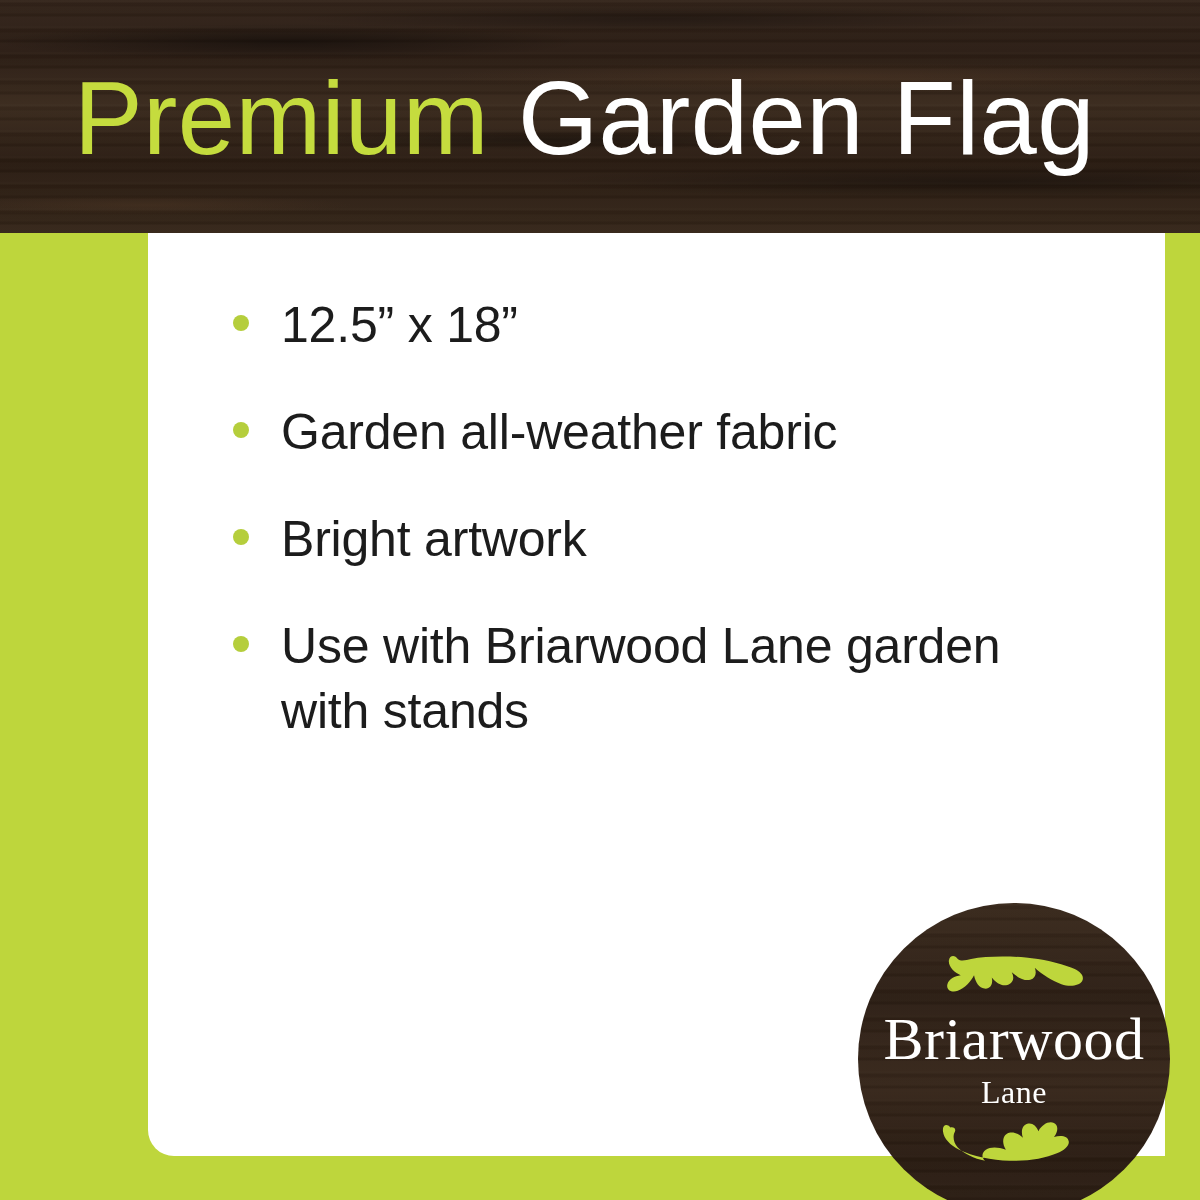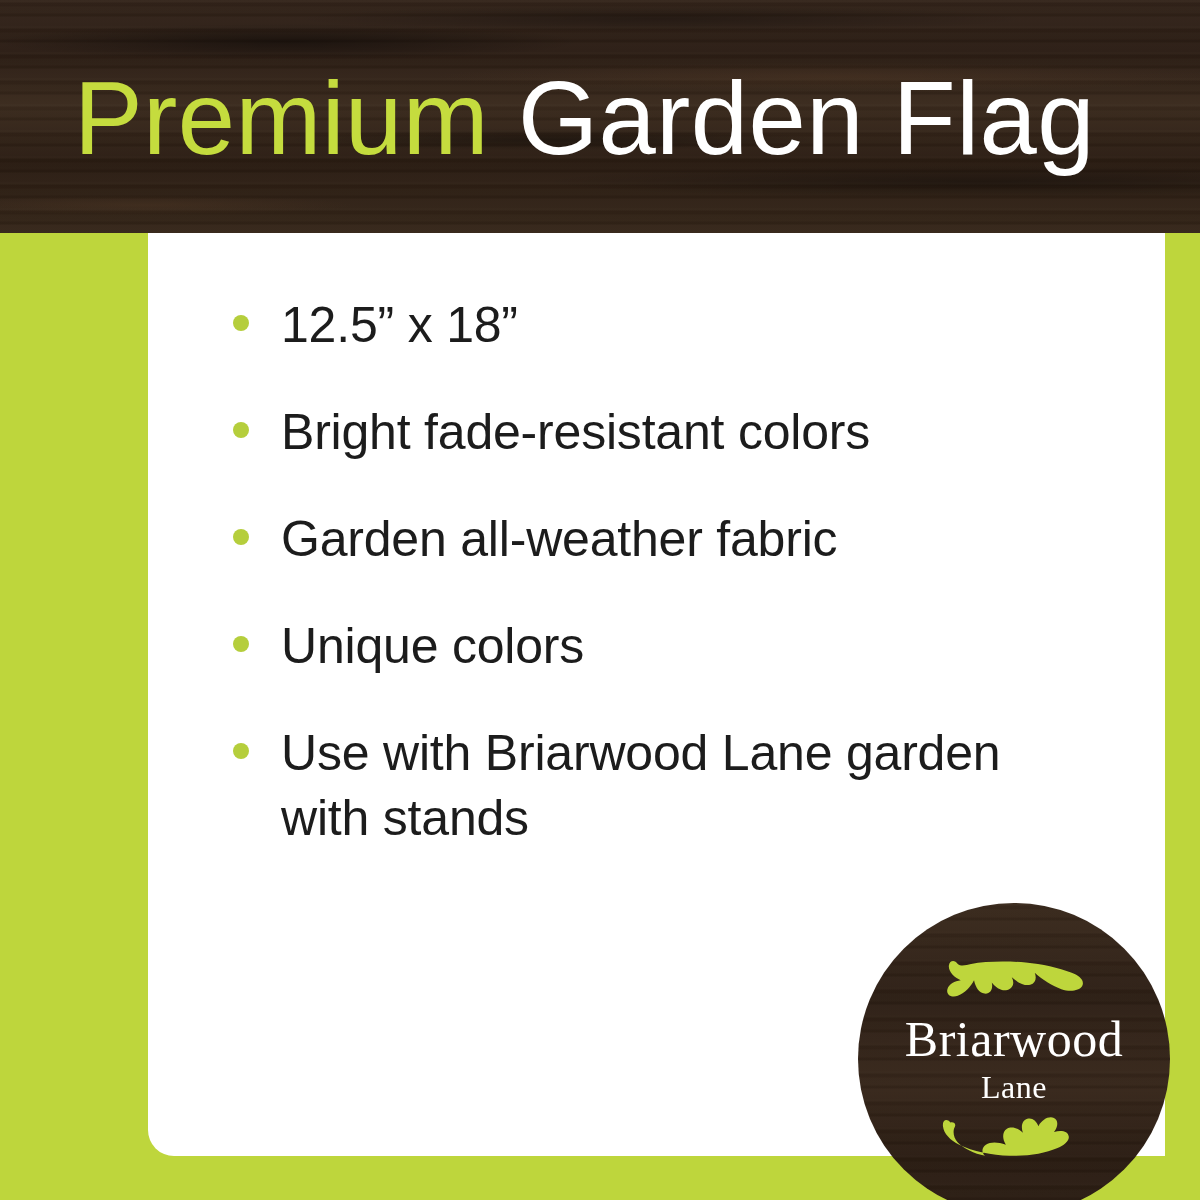--- a/index.html
+++ b/index.html
@@ -158,21 +158,21 @@
   .leaf-top { margin-bottom: 8px; }
   .leaf-bottom { margin-top: 10px; }
   .logo-wordmark {
     text-align: center;
     color: #ffffff;
     font-family: "Liberation Serif", serif;
     line-height: 1.0;
   }
   .logo-line1 {
     display: block;
-    font-size: 50px;
+    font-size: 60px;
     letter-spacing: 0.5px;
   }
   .logo-line2 {
     display: block;
     font-size: 32px;
     margin-top: 7px;
     letter-spacing: 0.5px;
   }
 </style>
 </head>
@@ -190,29 +190,25 @@
   </div>
 
   <div class="content-panel">
     <ul class="feature-list">
       <li class="feature-item">
         <span class="feature-dot"></span>
         <span>12.5” x 18”</span>
       </li>
       <li class="feature-item">
         <span class="feature-dot"></span>
-        <span>Bright fade-resistant colors</span>
-      </li>
-      <li class="feature-item">
-        <span class="feature-dot"></span>
         <span>Garden all-weather fabric</span>
       </li>
       <li class="feature-item">
         <span class="feature-dot"></span>
-        <span>Unique colors</span>
+        <span>Bright artwork</span>
       </li>
       <li class="feature-item">
         <span class="feature-dot"></span>
         <span>Use with Briarwood Lane garden with stands</span>
       </li>
     </ul>
   </div>
 
   <div class="logo-badge">
     <div class="logo-inner">

